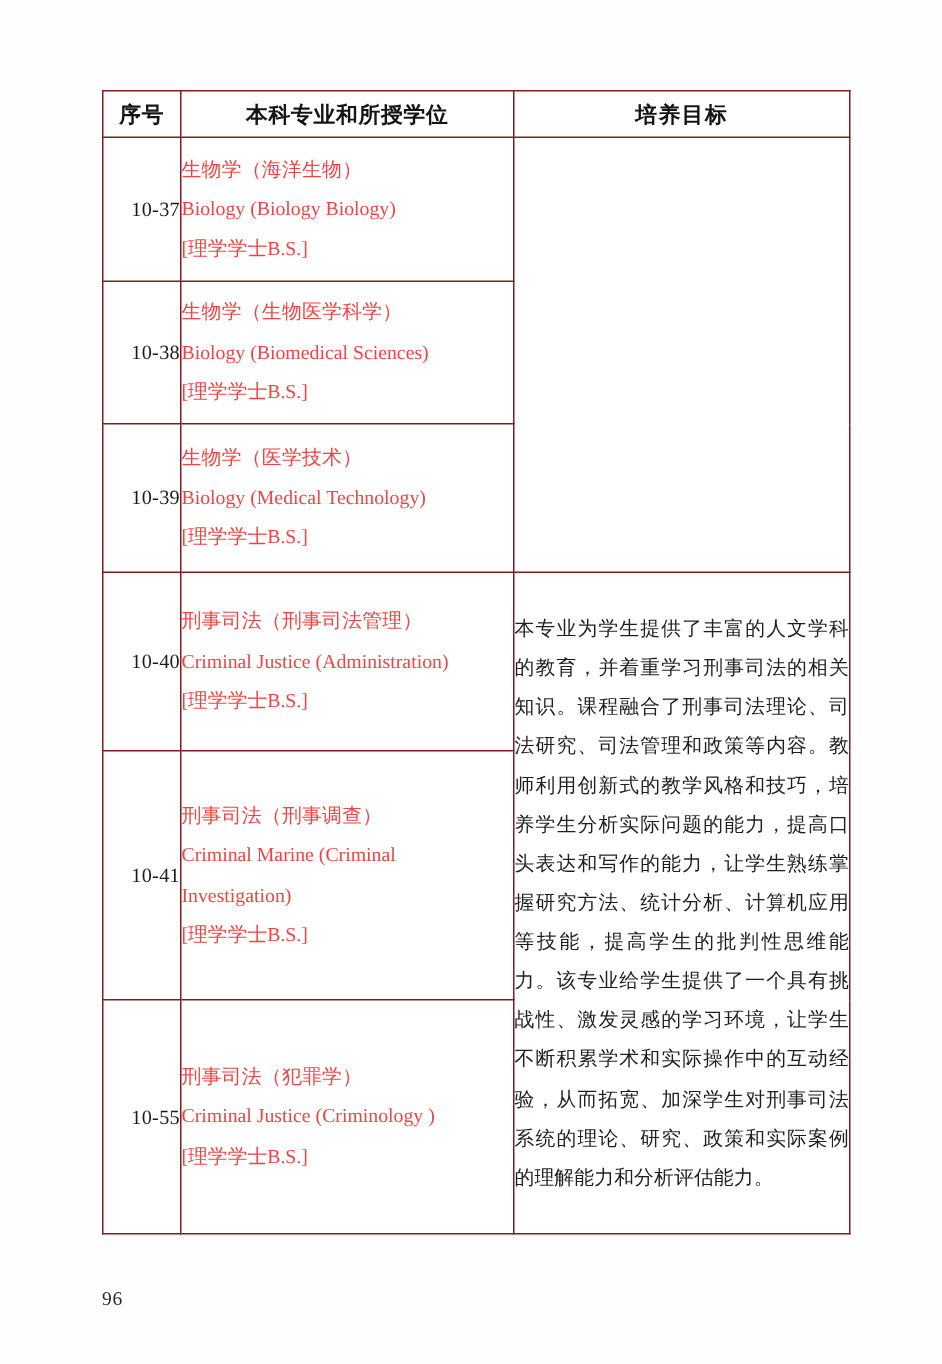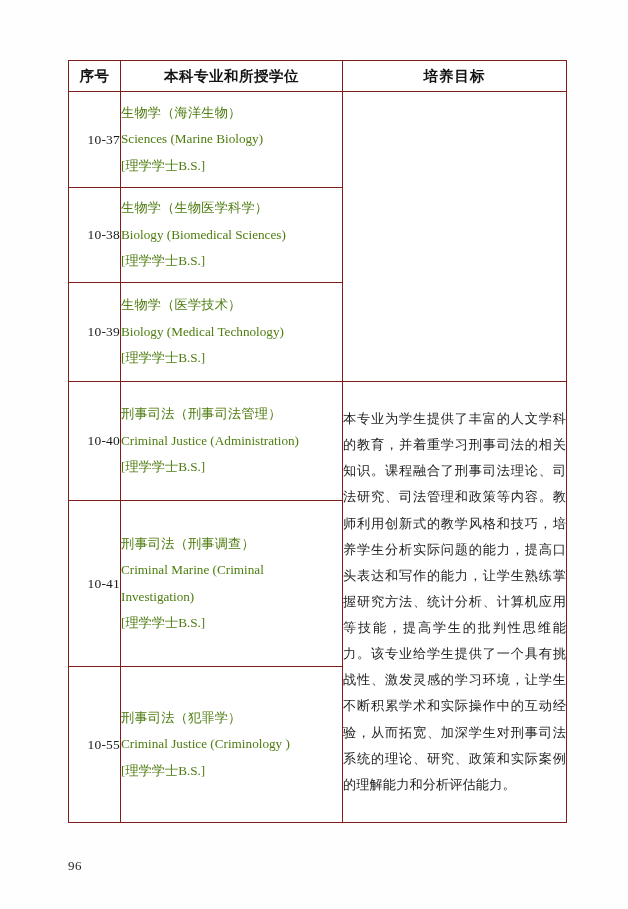--- a/index.html
+++ b/index.html
@@ -63,21 +63,21 @@
     font-size: 13.5px;
     color: #1b1b1b;
     letter-spacing: 0.2px;
   }
 
   
   .cell-major {
     padding: 4px 0 4px 10px;
     font-size: 13.2px;
     line-height: 2.0;
-    color: #4d7c0f;
+    color: #ef4444;
     text-align: left;
   }
   .cell-major .ln { display: block; white-space: nowrap; }
   .cell-major .ln-cn { letter-spacing: 0.2px; }
 
   
   .cell-goal {
     padding: 9px 8px 8px 8px;
     font-size: 13.2px;
     line-height: 1.98;
@@ -125,21 +125,21 @@
       <tr>
         <th class="hdr">序号</th>
         <th class="hdr">本科专业和所授学位</th>
         <th class="hdr hdr-goal">培养目标</th>
       </tr>
 
       <tr class="r37">
         <td class="cell-no">10-37</td>
         <td class="cell-major">
           <span class="ln ln-cn">生物学（海洋生物）</span>
-          <span class="ln">Sciences (Marine Biology)</span>
+          <span class="ln">Biology (Biology Biology)</span>
           <span class="ln">[理学学士B.S.]</span>
         </td>
         <td class="cell-goal cell-goal-empty" rowspan="3"></td>
       </tr>
 
       <tr class="r38">
         <td class="cell-no">10-38</td>
         <td class="cell-major">
           <span class="ln ln-cn">生物学（生物医学科学）</span>
           <span class="ln">Biology (Biomedical Sciences)</span>

